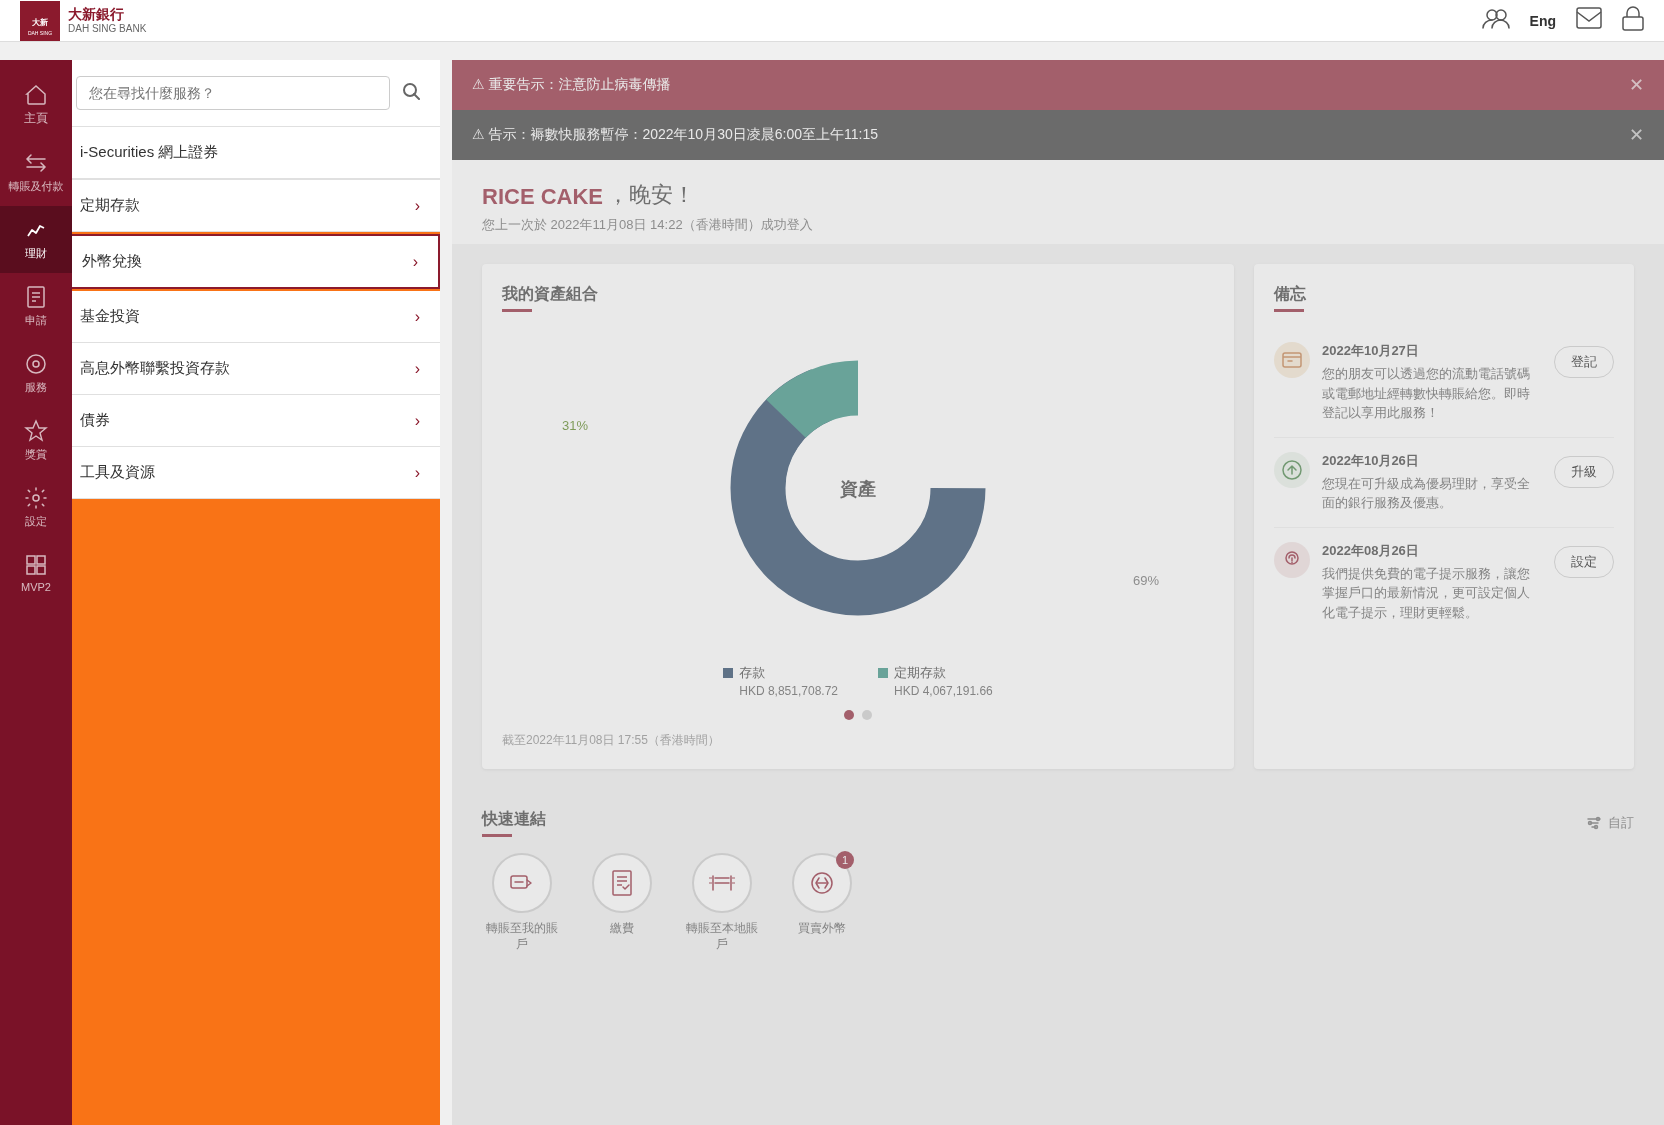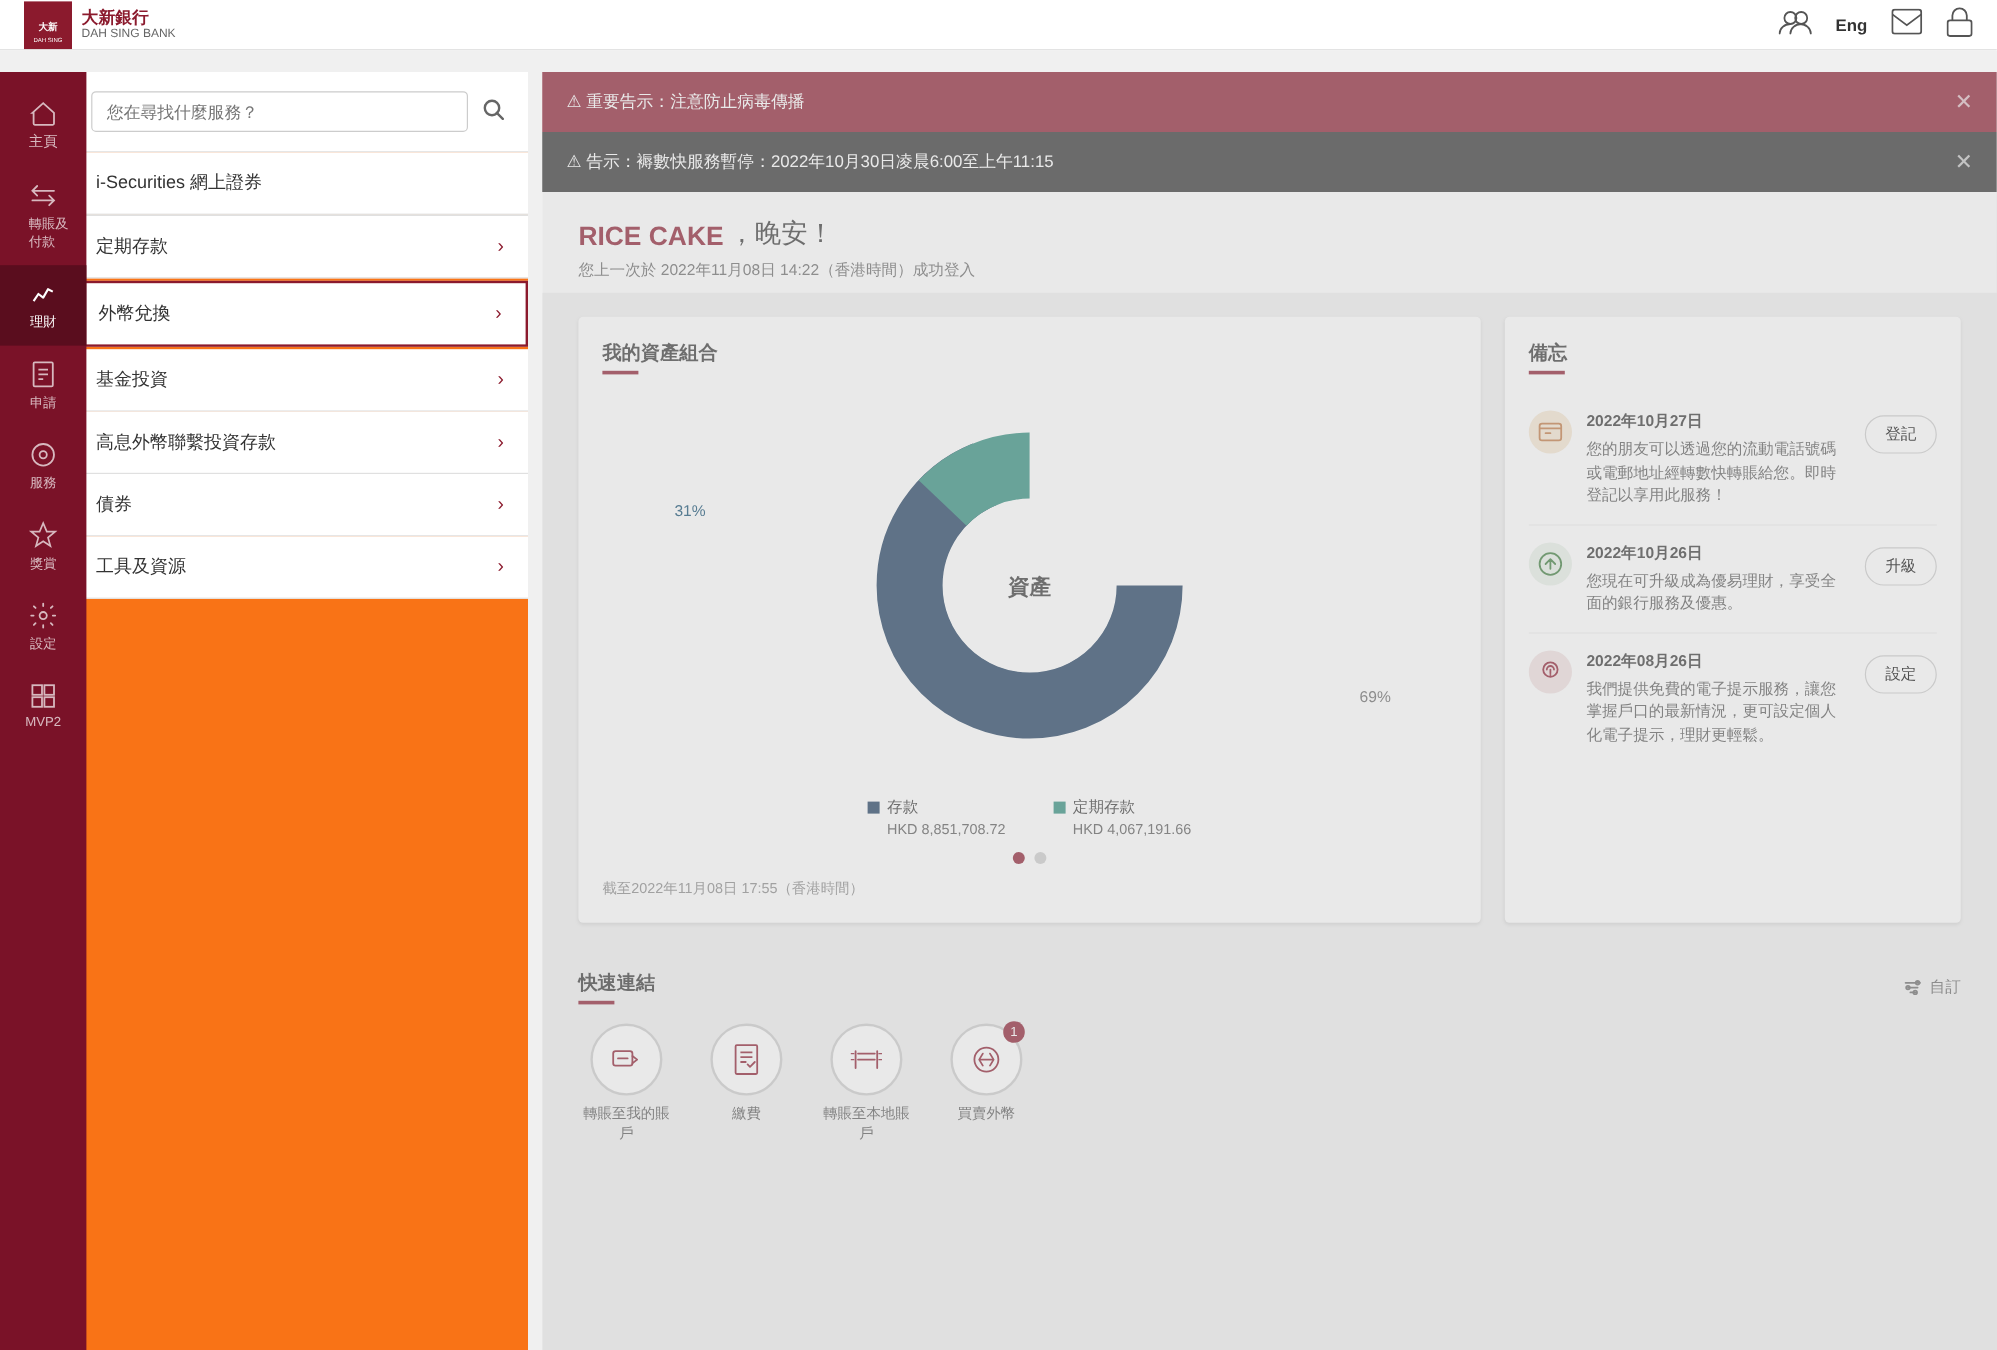--- a/index.html
+++ b/index.html
@@ -420,21 +420,21 @@
   <div class="nav-item">
     <svg width="24" height="24" viewBox="0 0 24 24" fill="none">
       <path d="M3 12L12 4l9 8v9a1 1 0 01-1 1H5a1 1 0 01-1-1V12z" stroke="rgba(255,255,255,0.7)" stroke-width="1.5" fill="none"></path>
     </svg>
     <span style="font-size:12px;color:rgba(255,255,255,0.7);">主頁</span>
   </div>
   <div class="nav-item">
     <svg width="24" height="24" viewBox="0 0 24 24" fill="none">
       <path d="M7 4l-4 4 4 4M17 20l4-4-4-4M3 8h18M21 16H3" stroke="rgba(255,255,255,0.7)" stroke-width="1.5" stroke-linecap="round"></path>
     </svg>
-    <span style="font-size:11px;color:rgba(255,255,255,0.7);margin-left:16px;">轉賬及付款</span>
+    <span style="font-size:11px;color:rgba(255,255,255,0.7);">轉賬及付款</span>
   </div>
   <div class="nav-item active">
     <svg width="24" height="24" viewBox="0 0 24 24" fill="none">
       <polyline points="4,18 8,12 12,15 16,8 20,10" stroke="#fff" stroke-width="1.8" stroke-linejoin="round" fill="none"></polyline>
     </svg>
     <span style="font-size:11px;color:#fff;">理財</span>
   </div>
   <div class="nav-item">
     <svg width="24" height="24" viewBox="0 0 24 24" fill="none">
       <rect x="4" y="2" width="16" height="20" rx="1" stroke="rgba(255,255,255,0.7)" stroke-width="1.5" fill="none"></rect>
@@ -553,21 +553,21 @@
         <svg width="280" height="280" viewBox="0 0 280 280">
 
           <circle cx="140" cy="140" r="100" fill="none" stroke="#1a3a5c" stroke-width="55" stroke-dasharray="433 628" stroke-dashoffset="-157" transform="rotate(-90 140 140)"></circle>
 
           <circle cx="140" cy="140" r="100" fill="none" stroke="#2a8a7a" stroke-width="55" stroke-dasharray="195 628" stroke-dashoffset="276" transform="rotate(-90 140 140)"></circle>
 
           <circle cx="140" cy="140" r="72" fill="#fff"></circle>
           <text x="140" y="147" text-anchor="middle" font-size="18" font-weight="bold" fill="#333">資產</text>
         </svg>
 
-        <div style="position:absolute; top: 90px; left: 60px; font-size:13px; color:#0c4a6e;">31%</div>
+        <div style="position:absolute; top: 90px; left: 60px; font-size:13px; color:#4d7c0f;">31%</div>
         <div style="position:absolute; bottom: 60px; right: 55px; font-size:13px; color:#666;">69%</div>
       </div>
 
       <div class="chart-legend">
         <div class="legend-item">
           <div class="legend-dot">
             <div class="legend-dot-color" style="background:#1a3a5c;"></div>
             <span>存款</span>
           </div>
           <div class="legend-value">HKD 8,851,708.72</div>

